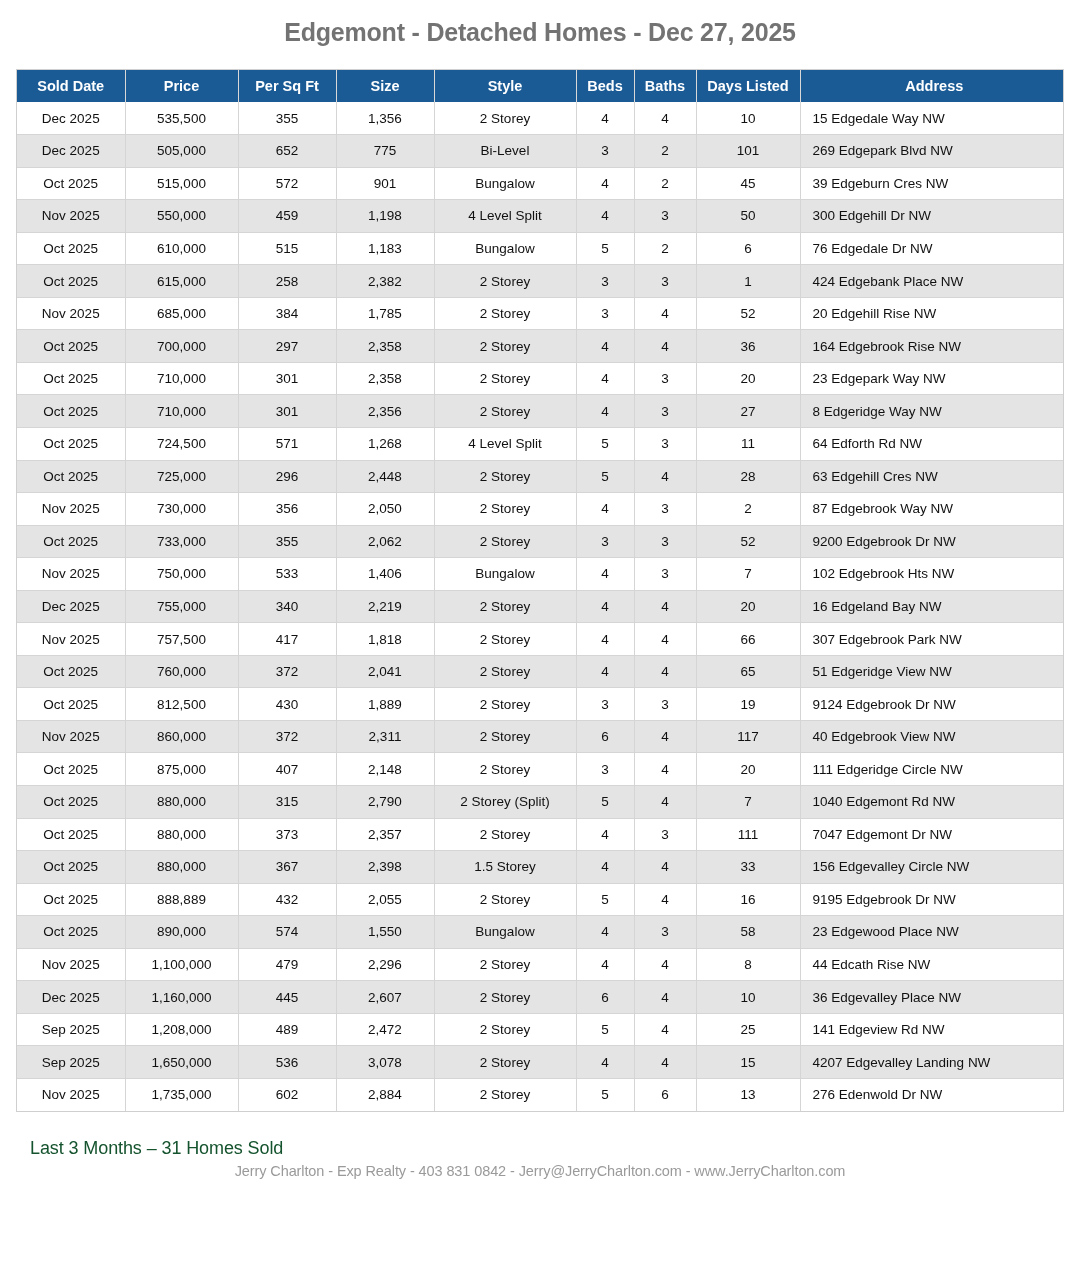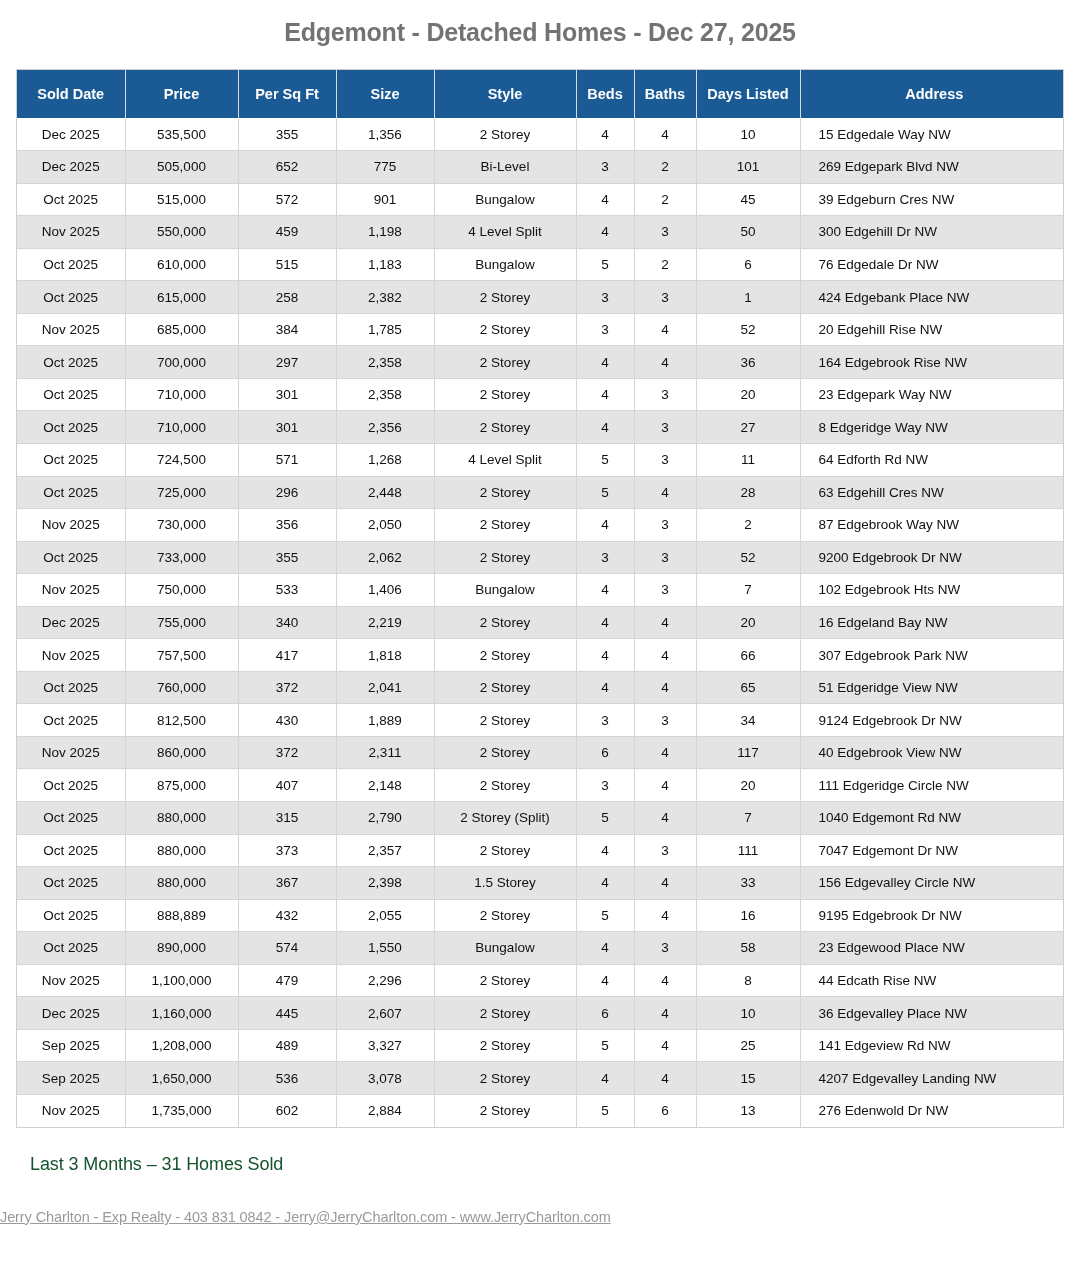--- a/index.html
+++ b/index.html
@@ -42,21 +42,21 @@
     color: #111111;
   }
   table.sales thead th {
     background: #1a5b96;
     color: #ffffff;
     font-weight: bold;
     font-size: 14.5px;
     height: 26px;
     text-align: center;
     border-right: 1px solid #d8d8d8;
-    padding: 16px 4px;
+    padding: 8px 4px;
     box-sizing: border-box;
     white-space: nowrap;
   }
   table.sales thead th:last-child {
     border-right: none;
   }
   table.sales thead th.addr-head {
     text-align: center;
     padding-left: 9px;
   }
@@ -66,21 +66,21 @@
     border-right: 1px solid #d5d5d5;
     border-bottom: 1px solid #d5d5d5;
     padding: 0 4px;
     box-sizing: border-box;
     white-space: nowrap;
     overflow: hidden;
   }
   table.sales tbody td:last-child {
     border-right: none;
     text-align: left;
-    padding-left: 18px;
+    padding-left: 12px;
   }
   table.sales tbody tr:nth-child(odd) td {
     background: #ffffff;
   }
   table.sales tbody tr:nth-child(even) td {
     background: #e4e4e4;
   }
   table.sales tbody tr:last-child td {
     border-bottom: none;
   }
@@ -98,26 +98,24 @@
     margin: 22px 0 0 30px;
     color: #14532d;
     font-size: 18px;
     line-height: 29px;
     font-family: "Liberation Sans", sans-serif;
   }
   .summary div {
     letter-spacing: -0.1px;
   }
   .footer-line {
-    margin-top: 30px;
-    text-align: left;
+    text-align: center;
     color: #9a9a9a;
     font-size: 14.5px;
     letter-spacing: -0.1px;
-    text-decoration: underline;
   }
 </style>
 </head>
 <body>
 
 <div class="page">
 
   <div class="report-title">Edgemont - Detached Homes - Dec 27, 2025</div>
 
   <div class="table-wrap">
@@ -346,21 +344,21 @@
             <td>51 Edgeridge View NW</td>
           </tr>
           <tr>
             <td>Oct 2025</td>
             <td>812,500</td>
             <td>430</td>
             <td>1,889</td>
             <td>2 Storey</td>
             <td>3</td>
             <td>3</td>
-            <td>34</td>
+            <td>19</td>
             <td>9124 Edgebrook Dr NW</td>
           </tr>
           <tr>
             <td>Nov 2025</td>
             <td>860,000</td>
             <td>372</td>
             <td>2,311</td>
             <td>2 Storey</td>
             <td>6</td>
             <td>4</td>
@@ -452,21 +450,21 @@
             <td>2 Storey</td>
             <td>6</td>
             <td>4</td>
             <td>10</td>
             <td>36 Edgevalley Place NW</td>
           </tr>
           <tr>
             <td>Sep 2025</td>
             <td>1,208,000</td>
             <td>489</td>
-            <td>3,327</td>
+            <td>2,472</td>
             <td>2 Storey</td>
             <td>5</td>
             <td>4</td>
             <td>25</td>
             <td>141 Edgeview Rd NW</td>
           </tr>
           <tr>
             <td>Sep 2025</td>
             <td>1,650,000</td>
             <td>536</td>

